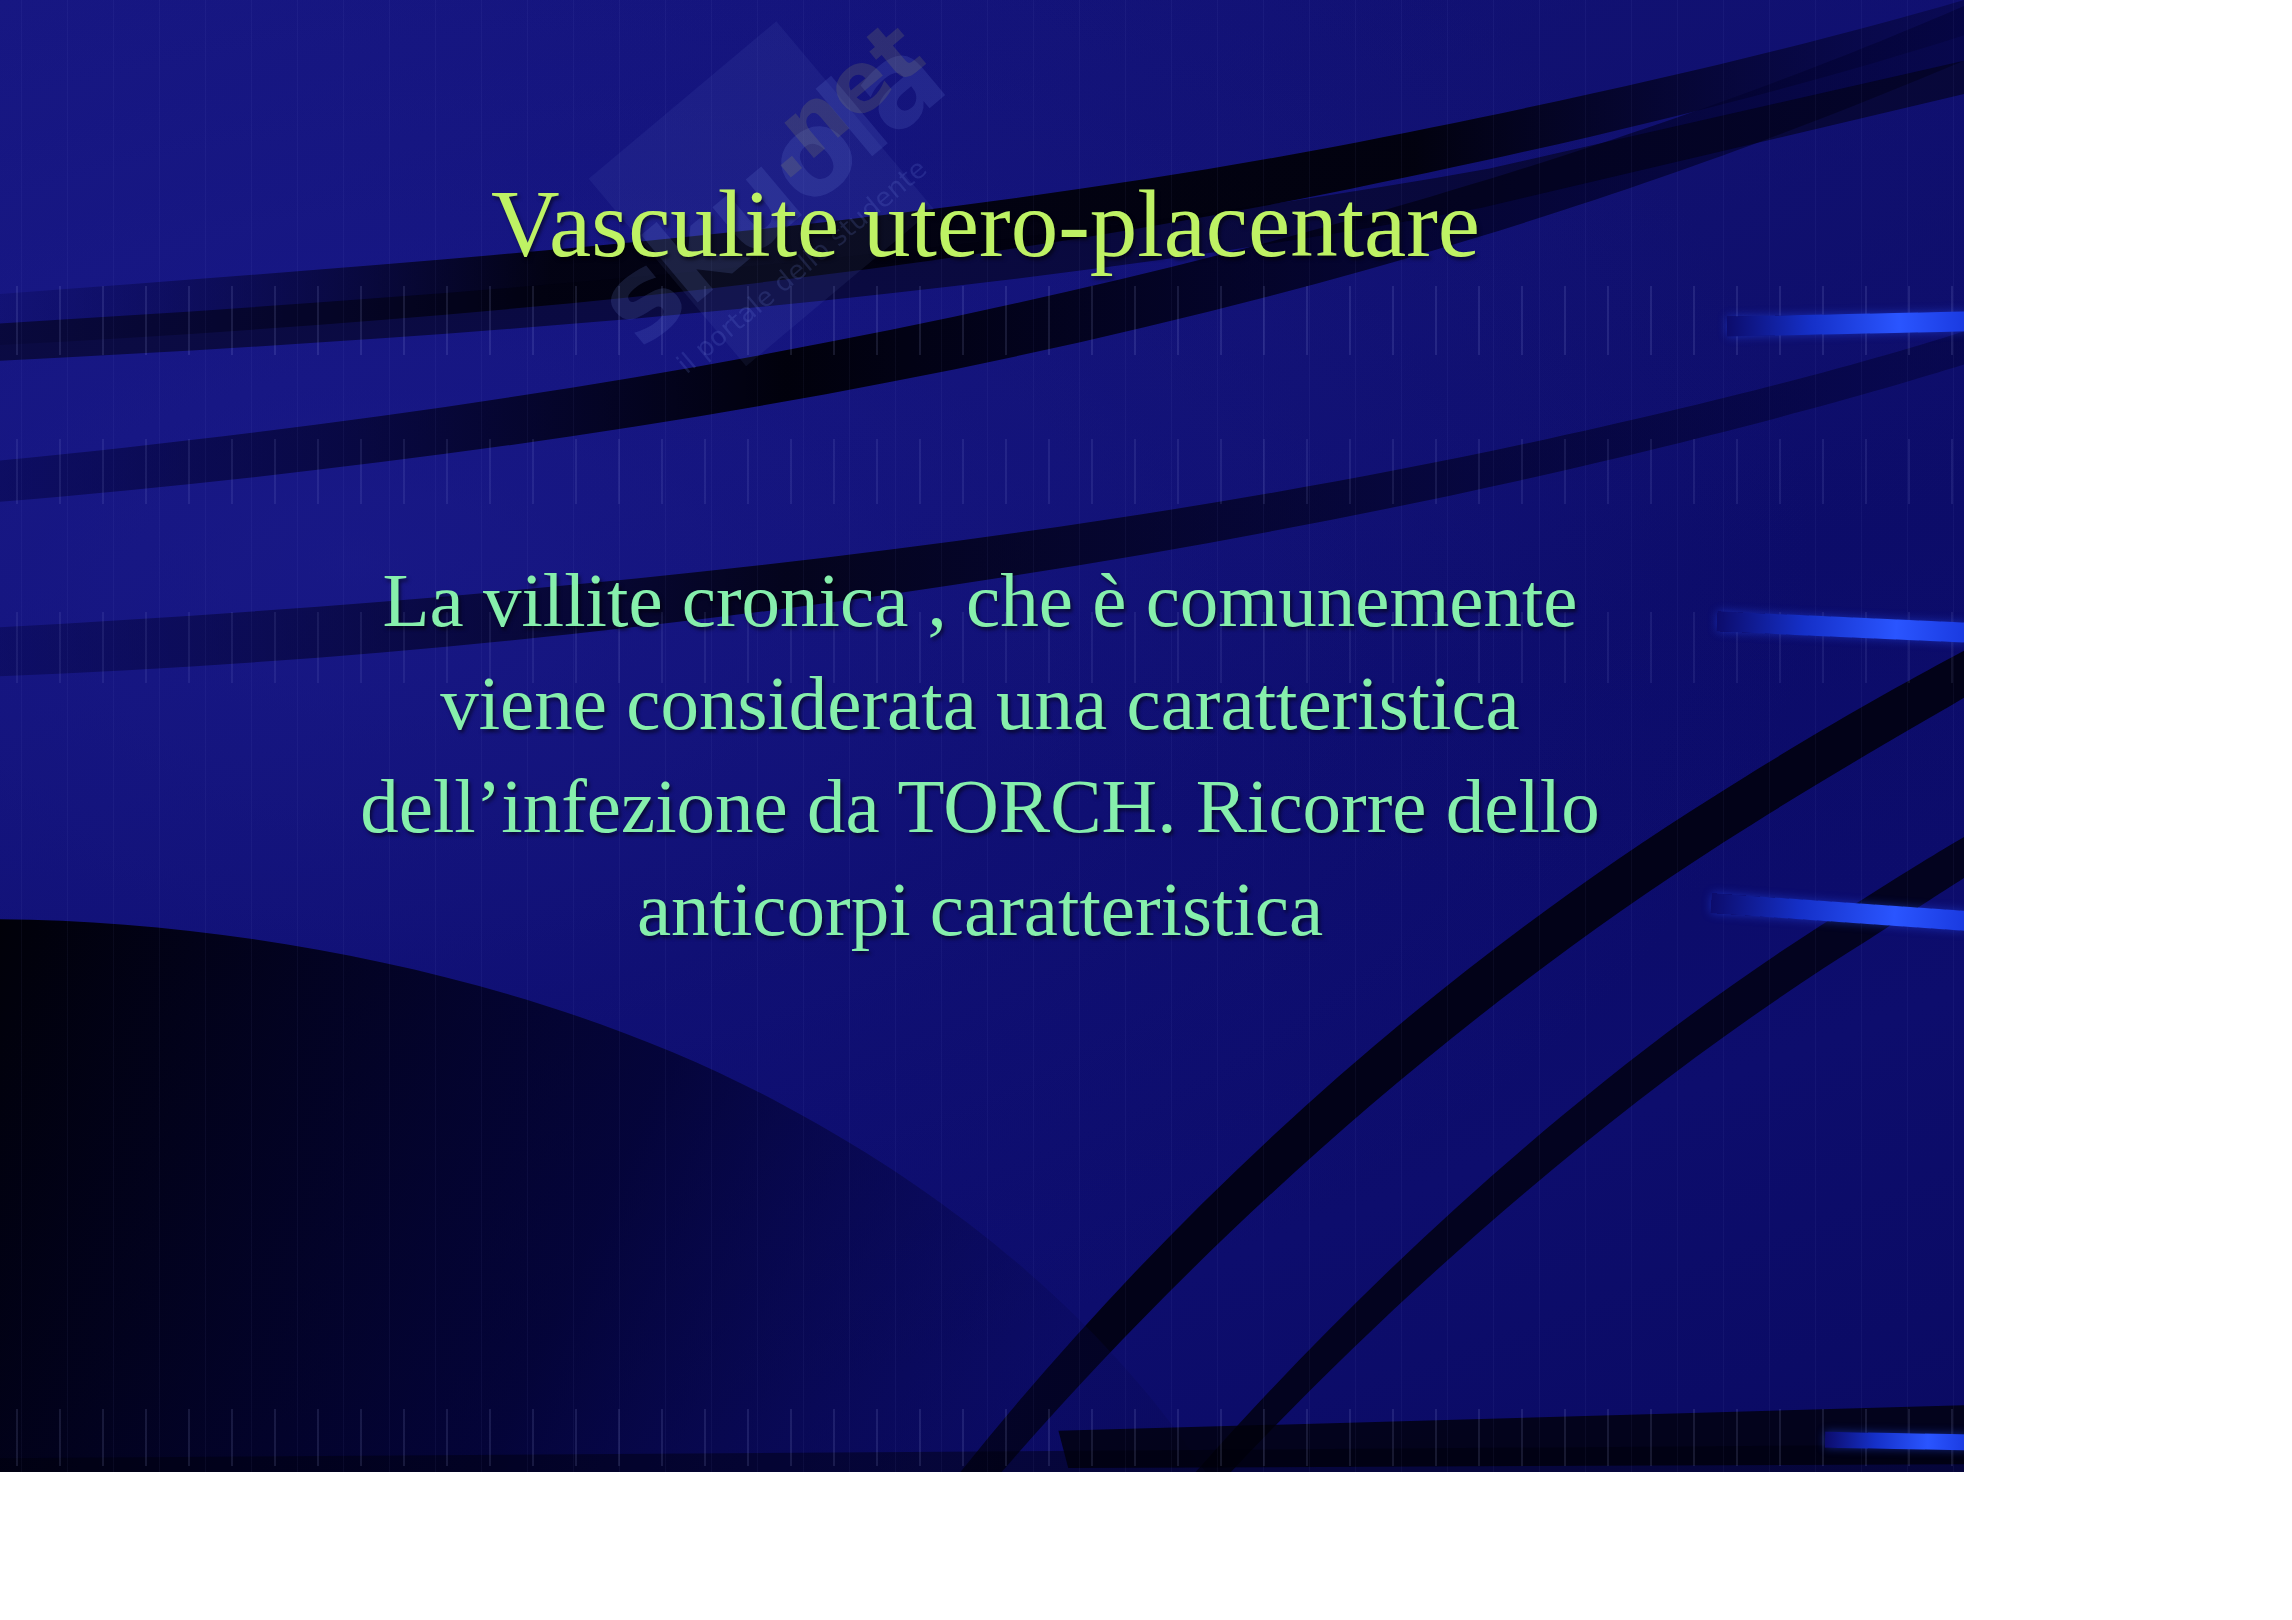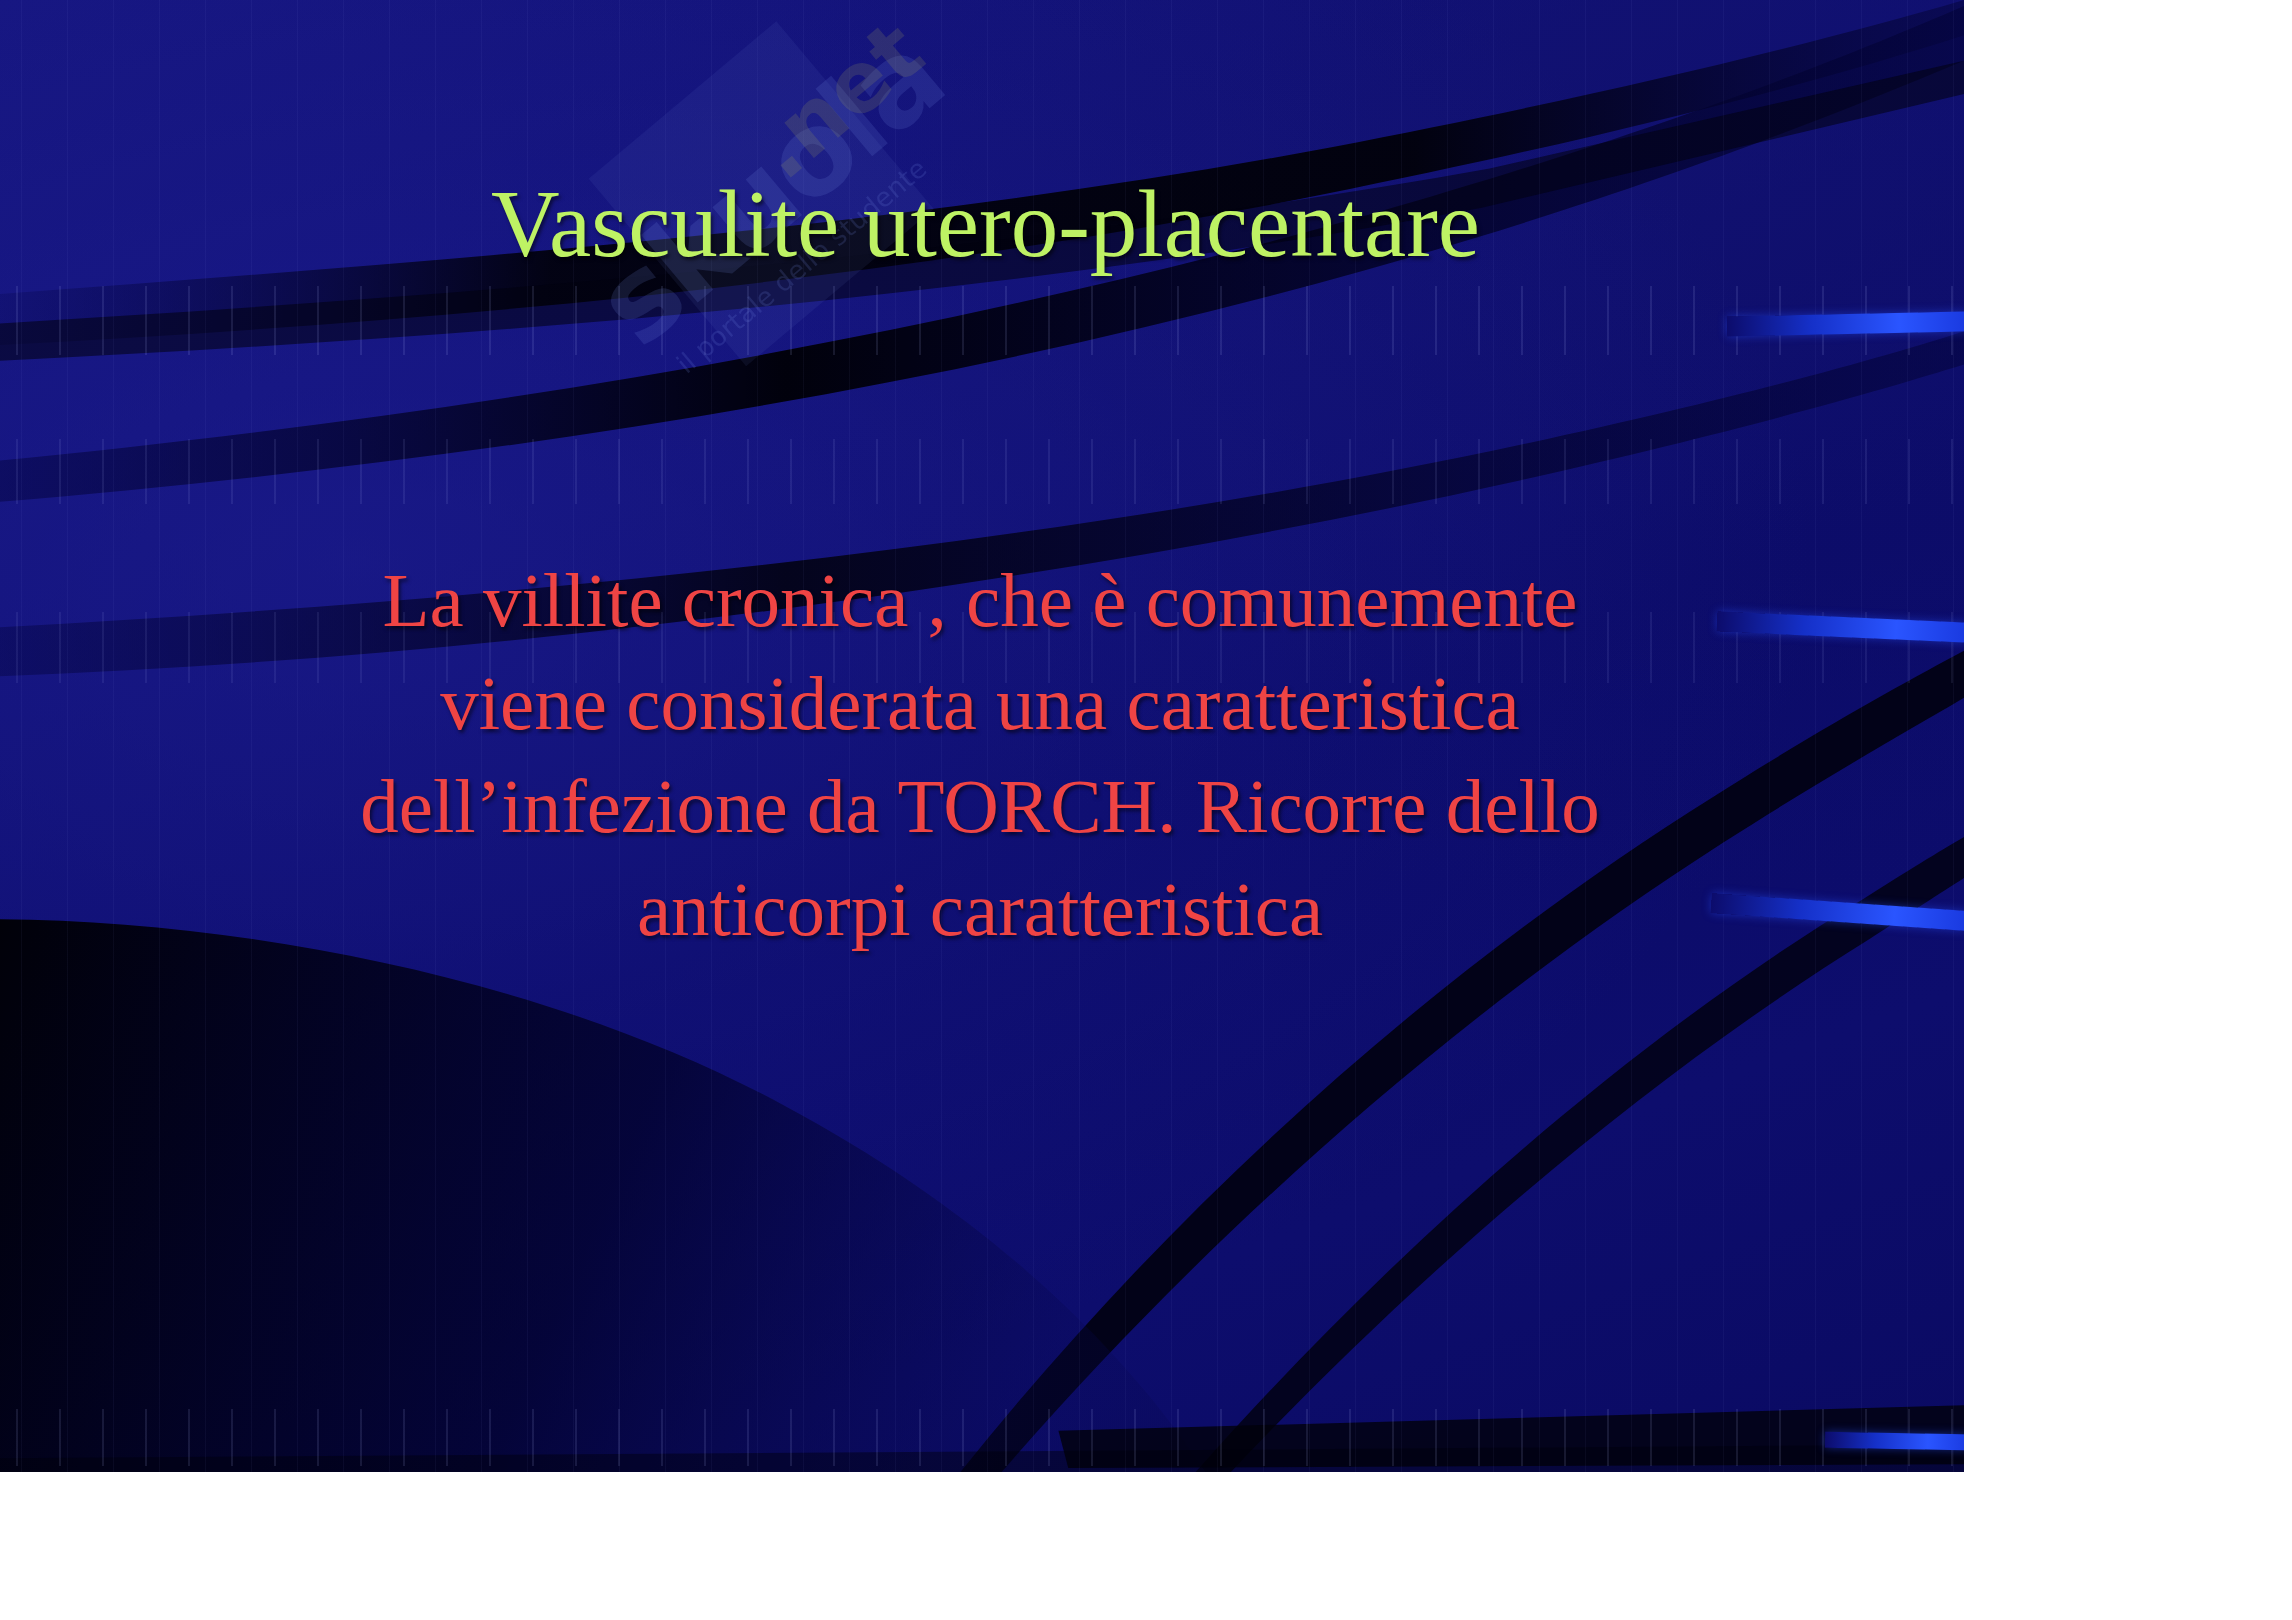--- a/index.html
+++ b/index.html
@@ -155,21 +155,21 @@
     white-space: nowrap;
     text-shadow: 2px 2.9px 3.9px rgba(0,0,0,0.55);
   }
 
   #body {
     position: absolute;
     left: 147px;
     top: 549px;
     width: 1666px;
     text-align: center;
-    color: #ef4444;
+    color: #86efac;
     font-size: 77px;
     line-height: 103px;
     text-shadow: 2px 2.9px 3.9px rgba(0,0,0,0.55);
   }
   #body .ln { display: block; white-space: nowrap; }
 </style>
 </head>
 <body>
 
 <div id="slide">

